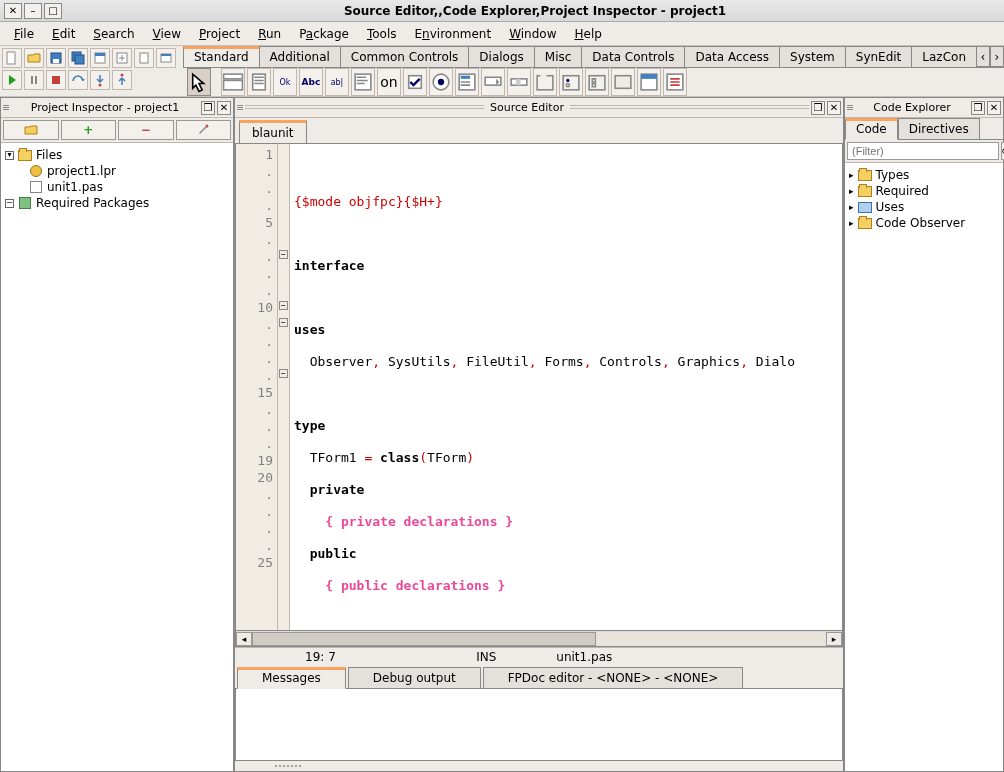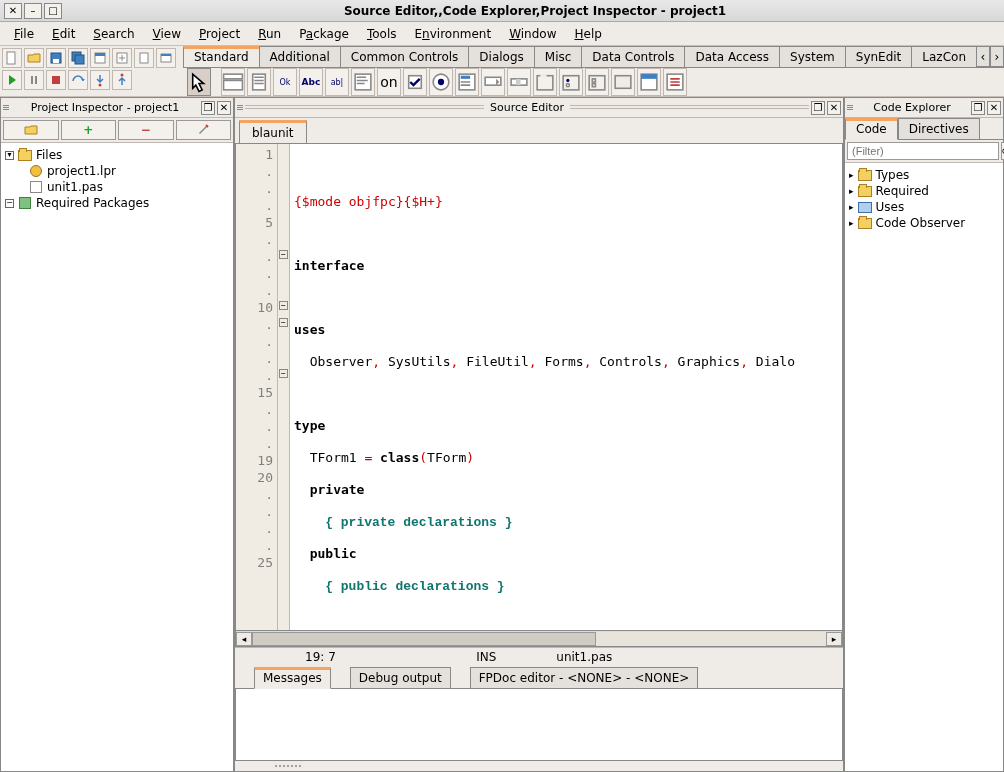--- a/index.html
+++ b/index.html
@@ -159,30 +159,30 @@
 .editor-body { flex:1; display:flex; background:#fff; overflow:hidden; border:1px solid #888; border-top:none; font-family:"DejaVu Sans Mono",monospace; font-size:13px;}
 .gutter { width:42px; background:#f0ece4; text-align:right; padding:2px 4px 2px 2px; color:#808080; border-right:1px solid #c0b8b0; user-select:none;}
 .gutter div { height:17px; line-height:17px; }
 .fold-col { width:12px; background:#f0ece4; border-right:1px solid #c0b8b0;}
 .fold-col div { height:17px; display:flex;align-items:center;justify-content:center;}
 .fold-box { width:9px;height:9px;border:1px solid #888;font-size:8px;display:flex;align-items:center;justify-content:center;line-height:1;cursor:pointer;}
 .code { flex:1; padding:2px 4px; overflow:hidden; white-space:pre; }
 .code div { height:17px; line-height:17px;}
 .kw { font-weight:bold; }
 .dir { color:#cc0000; font-weight:normal;}
-.cmt { color:#0f766e; font-weight:bold;font-family:Liberation Mono, monospace;}
+.cmt { color:#ec4899; font-weight:bold;}
 .sym { color:#cc0000; }
 .editor-hscroll { height:16px; background:#e0dcd4; border:1px solid #888; border-top:none; display:flex; align-items:center;}
 .editor-hscroll .sbtn{width:16px;height:14px;border:1px solid #999;background:#efebe7;display:flex;align-items:center;justify-content:center;font-size:9px;cursor:pointer;}
 .editor-hscroll .track{flex:1;height:14px;background:#e8e4dc;position:relative;}
 .editor-hscroll .thumb{position:absolute;left:0;width:60%;height:100%;background:#d0ccc4;border:1px solid #999;}
 .statusbar { height:18px; display:flex; align-items:center; gap:20px; padding:0 10px; font-size:12px; border-top:1px solid #c0b8b0;}
 .statusbar .sp { width:40px;}
 .bottom-tabs { display:flex; border-bottom:1px solid #888; padding-top:2px;}
-.bottom-tab { padding:3px 8px; border:1px solid #888; border-bottom:none; background:#e4e0dc; margin-left:19px; cursor:pointer;}
+.bottom-tab { padding:3px 24px; border:1px solid #888; border-bottom:none; background:#e4e0dc; margin-left:2px; cursor:pointer;}
 .bottom-tab.active { background:#efebe7; border-top:3px solid #f4a460; padding-top:1px; margin-bottom:-1px; border-bottom:1px solid #efebe7;}
 .bottom-body { flex:0 0 72px; background:#fff; border:1px solid #888; border-top:none;}
 .resize-grip { height:10px; display:flex; align-items:center; justify-content:flex-start; padding-left:40px; gap:2px;}
 .resize-grip span{width:2px;height:2px;background:#888;border-radius:50%;}
 
 .code-exp { width: 160px; }
 .ce-tabs { display:flex; border-bottom:1px solid #888;}
 .ce-tab { flex:0 0 auto; padding:3px 10px; border:1px solid #888; border-bottom:none; background:#e4e0dc; cursor:pointer;}
 .ce-tab.active { background:#efebe7; border-top:3px solid #f4a460; padding-top:1px; margin-bottom:-1px; border-bottom:1px solid #efebe7;}
 .ce-filter-row { display:flex; gap:2px; padding:2px; border-bottom:1px solid #c0b8b0;}

